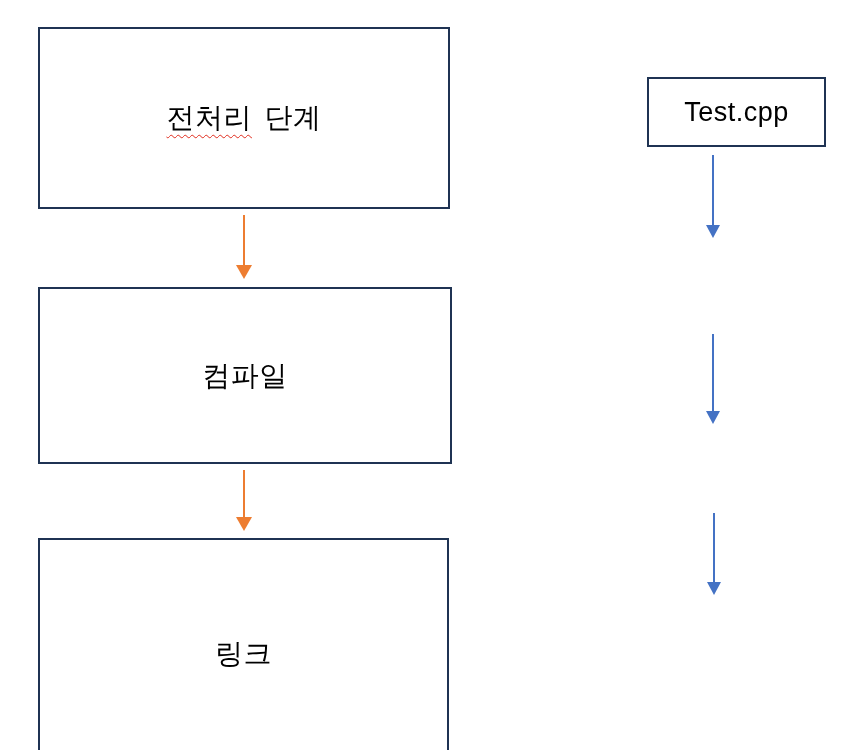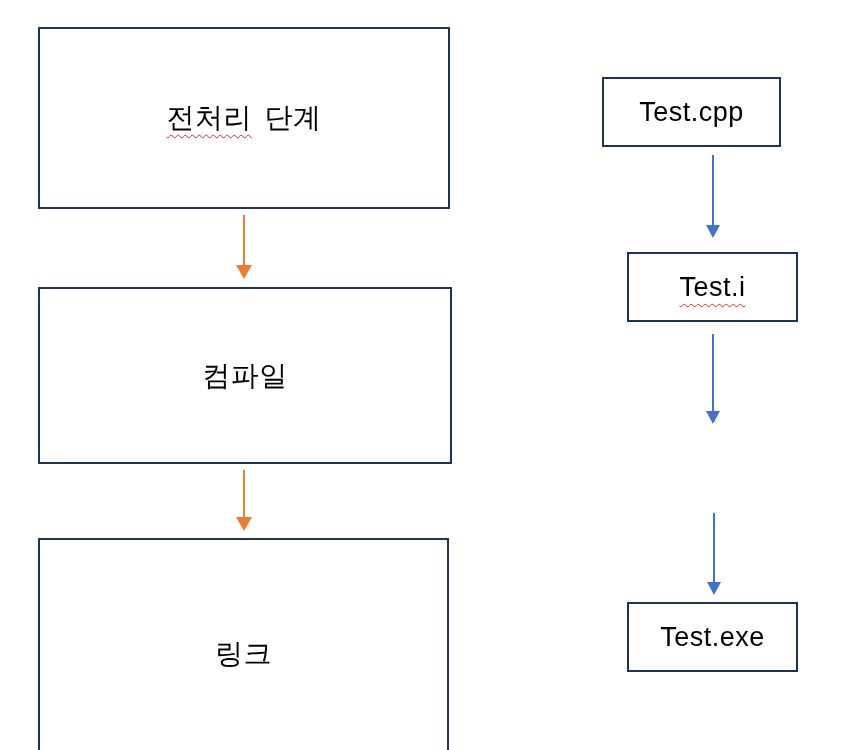--- a/index.html
+++ b/index.html
@@ -35,21 +35,21 @@
     text-decoration-color:var(--spellcheck-underline);
     text-decoration-thickness:1px;
     text-underline-offset:7px;
   }
   .word-gap{margin-left:0.45em;text-align:center;}
   
   .b1{left:38px;top:27px;width:412px;height:182px;}
   .b2{left:38px;top:287px;width:414px;height:177px;}
   .b3{left:38px;top:538px;width:411px;height:232px;}
   
-  .f1{left:602px;top:77px;width:179px;height:70px;}
+  .f1{left:647px;top:77px;width:179px;height:70px;}
   .f2{left:627px;top:252px;width:171px;height:70px;}
   .f3{left:627px;top:430px;width:171px;height:71px;}
   .f4{left:627px;top:602px;width:171px;height:70px;}
   
   .varrow{position:absolute;width:2px;background:currentColor;}
   .varrow::after{
     content:"";position:absolute;top:100%;left:-6px;
     width:0;height:0;
     border-left:7px solid transparent;
     border-right:7px solid transparent;
@@ -84,26 +84,20 @@
   <div class="box left-box b3">
     <div class="box-label">링크</div>
   </div>
 
   <div class="box file-box f1">
     <div class="box-label">Test.cpp</div>
   </div>
 
   <div class="varrow blue a3"></div>
 
-  <div class="box file-box f2">
-    <div class="box-label squiggle">Test.i</div>
-  </div>
 
   <div class="varrow blue a4"></div>
 
 
   <div class="varrow blue a5"></div>
 
-  <div class="box file-box f4">
-    <div class="box-label">Test.exe</div>
-  </div>
 
 </div>
 
 </body></html>

